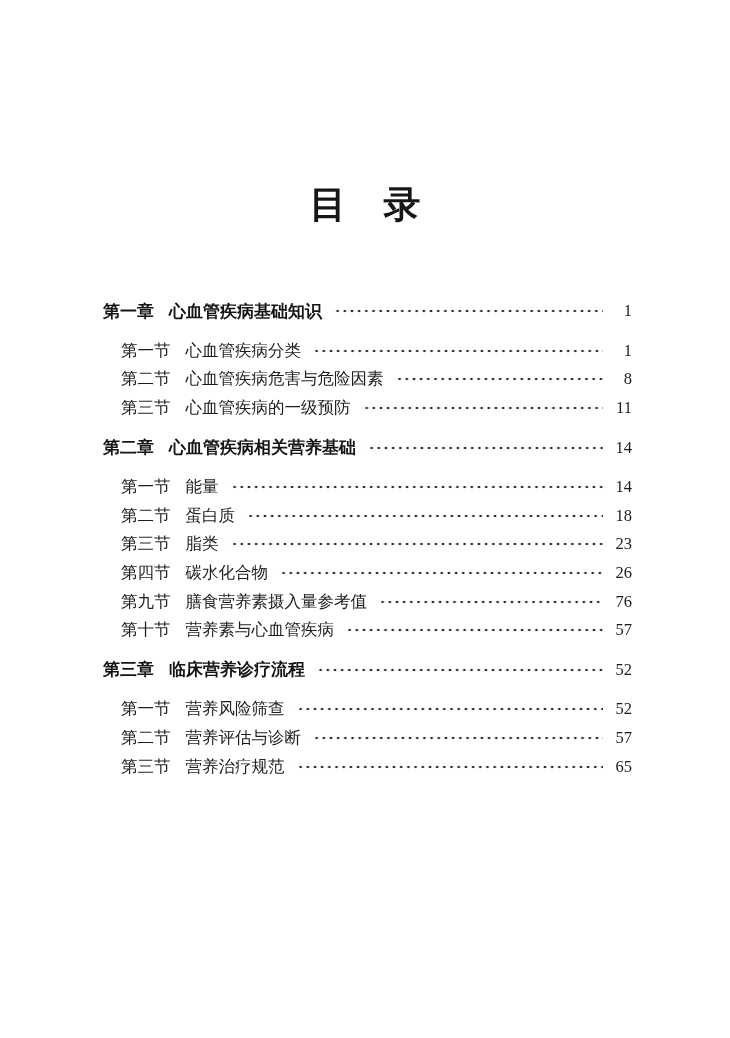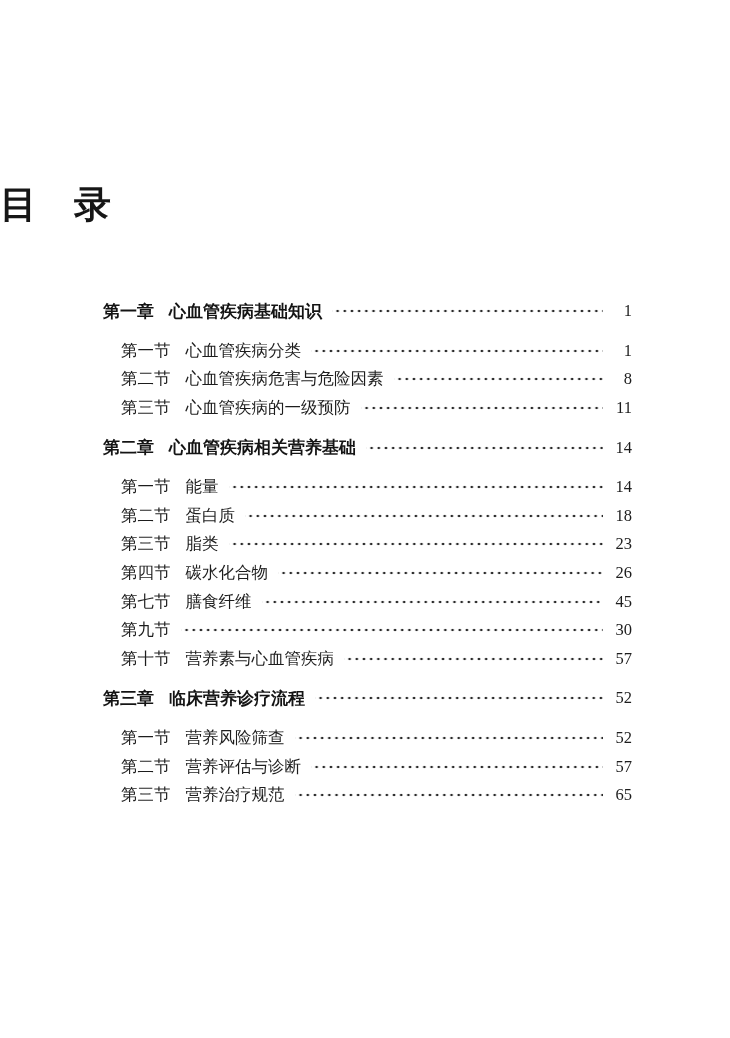--- a/index.html
+++ b/index.html
@@ -11,21 +11,21 @@
     overflow: hidden;
     font-family: "Liberation Serif", "DejaVu Serif", serif;
     color: #1d1d1d;
   }
   .doc-title {
     position: absolute;
     top: 180px;
     left: 0;
     width: 100%;
     margin: 0;
-    text-align: left;
+    text-align: center;
     font-size: 37px;
     font-weight: bold;
     font-family: "Liberation Serif", "DejaVu Serif", serif;
     color: #161616;
   }
   .toc {
     position: absolute;
     top: 286px;
     left: 103px;
     width: 529px;
@@ -123,29 +123,24 @@
     <span class="leader"></span>
     <span class="pagenum">23</span>
   </div>
       <div class="row section">
     <span class="label">第四节</span>
     <span class="entry-title">碳水化合物</span>
     <span class="leader"></span>
     <span class="pagenum">26</span>
   </div>
       <div class="row section">
-    <span class="label">第七节</span>
-    <span class="entry-title">膳食纤维</span>
+    <span class="label">第九节</span>
+    <span class="entry-title">膳食营养素摄入量参考值</span>
     <span class="leader"></span>
-    <span class="pagenum">45</span>
-  </div>
-      <div class="row section">
-    <span class="label">第九节</span>
-    <span class="leader"></span>
-    <span class="pagenum">30</span>
+    <span class="pagenum">76</span>
   </div>
       <div class="row section">
     <span class="label">第十节</span>
     <span class="entry-title">营养素与心血管疾病</span>
     <span class="leader"></span>
     <span class="pagenum">57</span>
   </div>
       <div class="row chapter">
     <span class="label">第三章</span>
     <span class="entry-title">临床营养诊疗流程</span>

